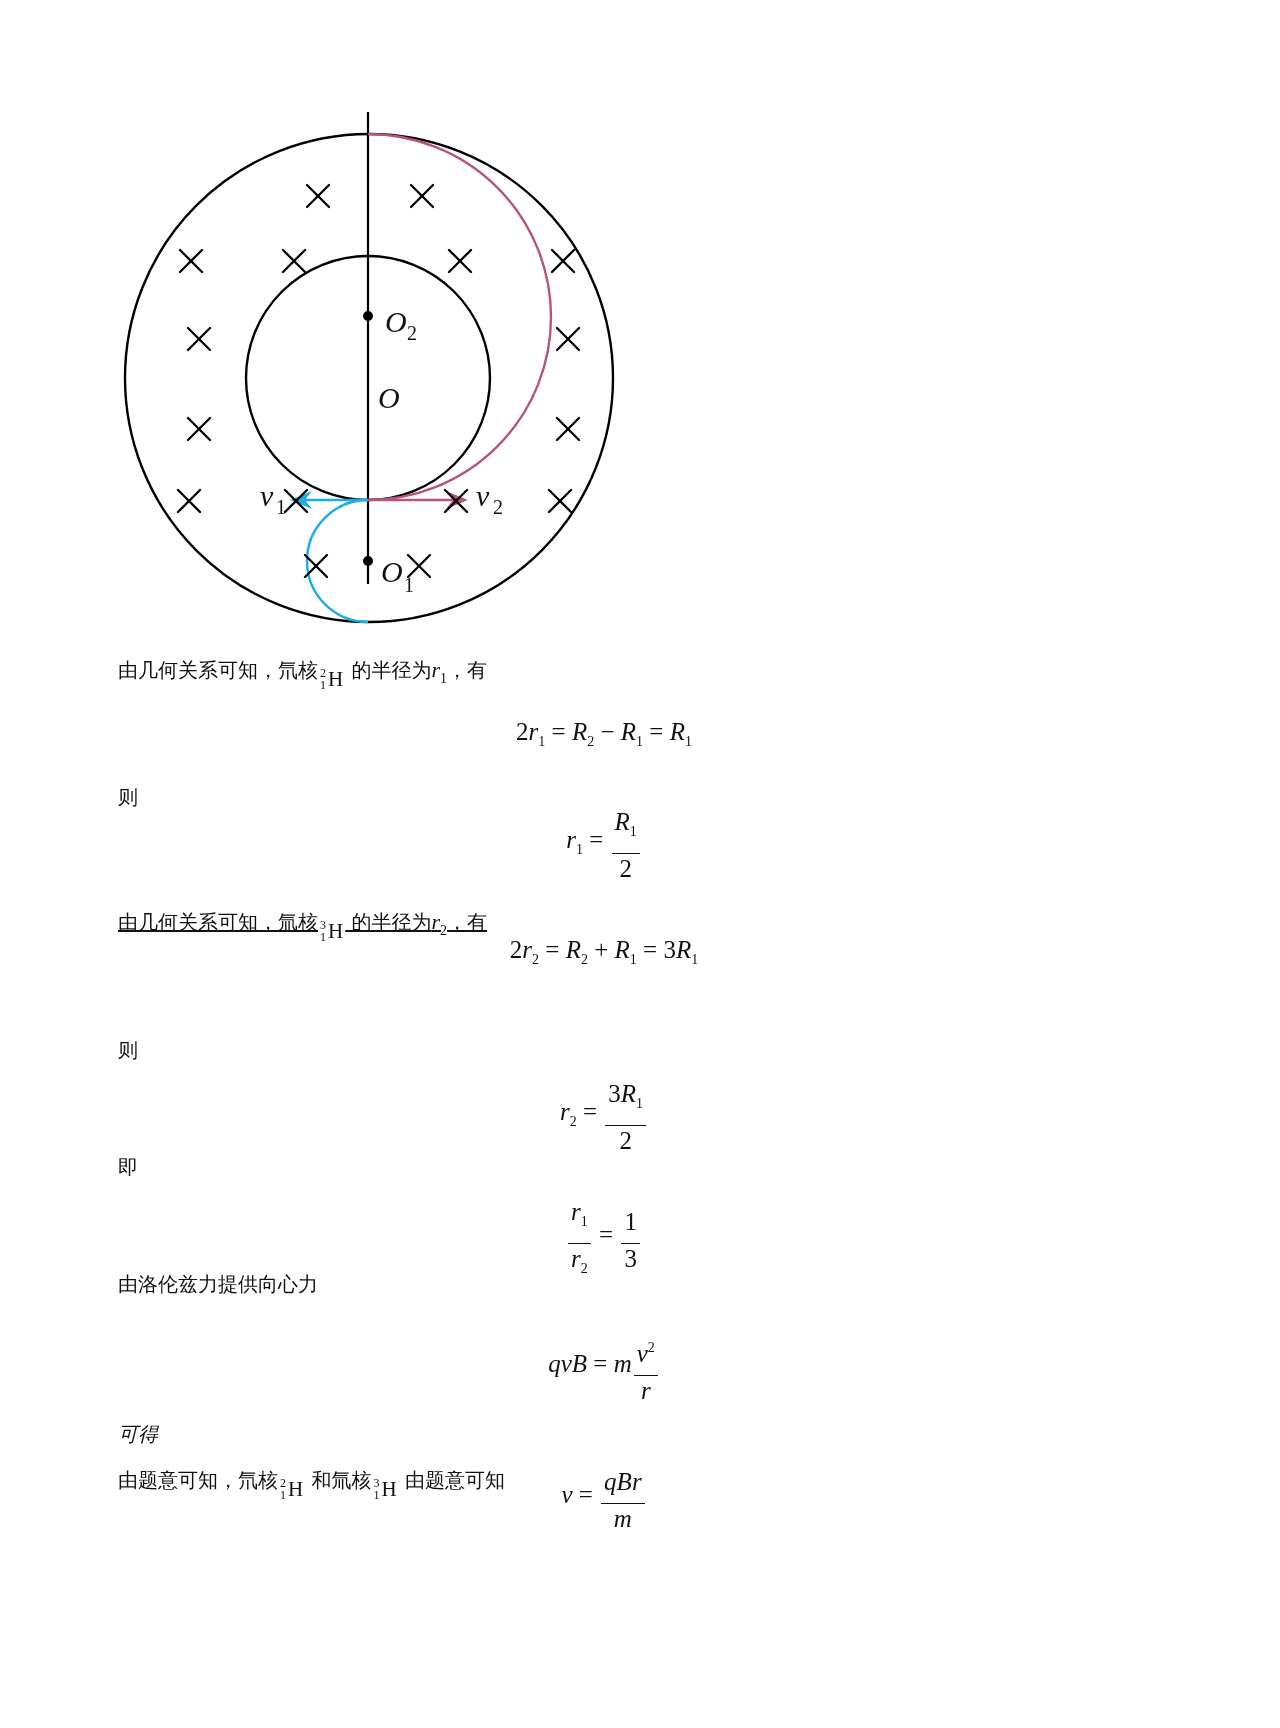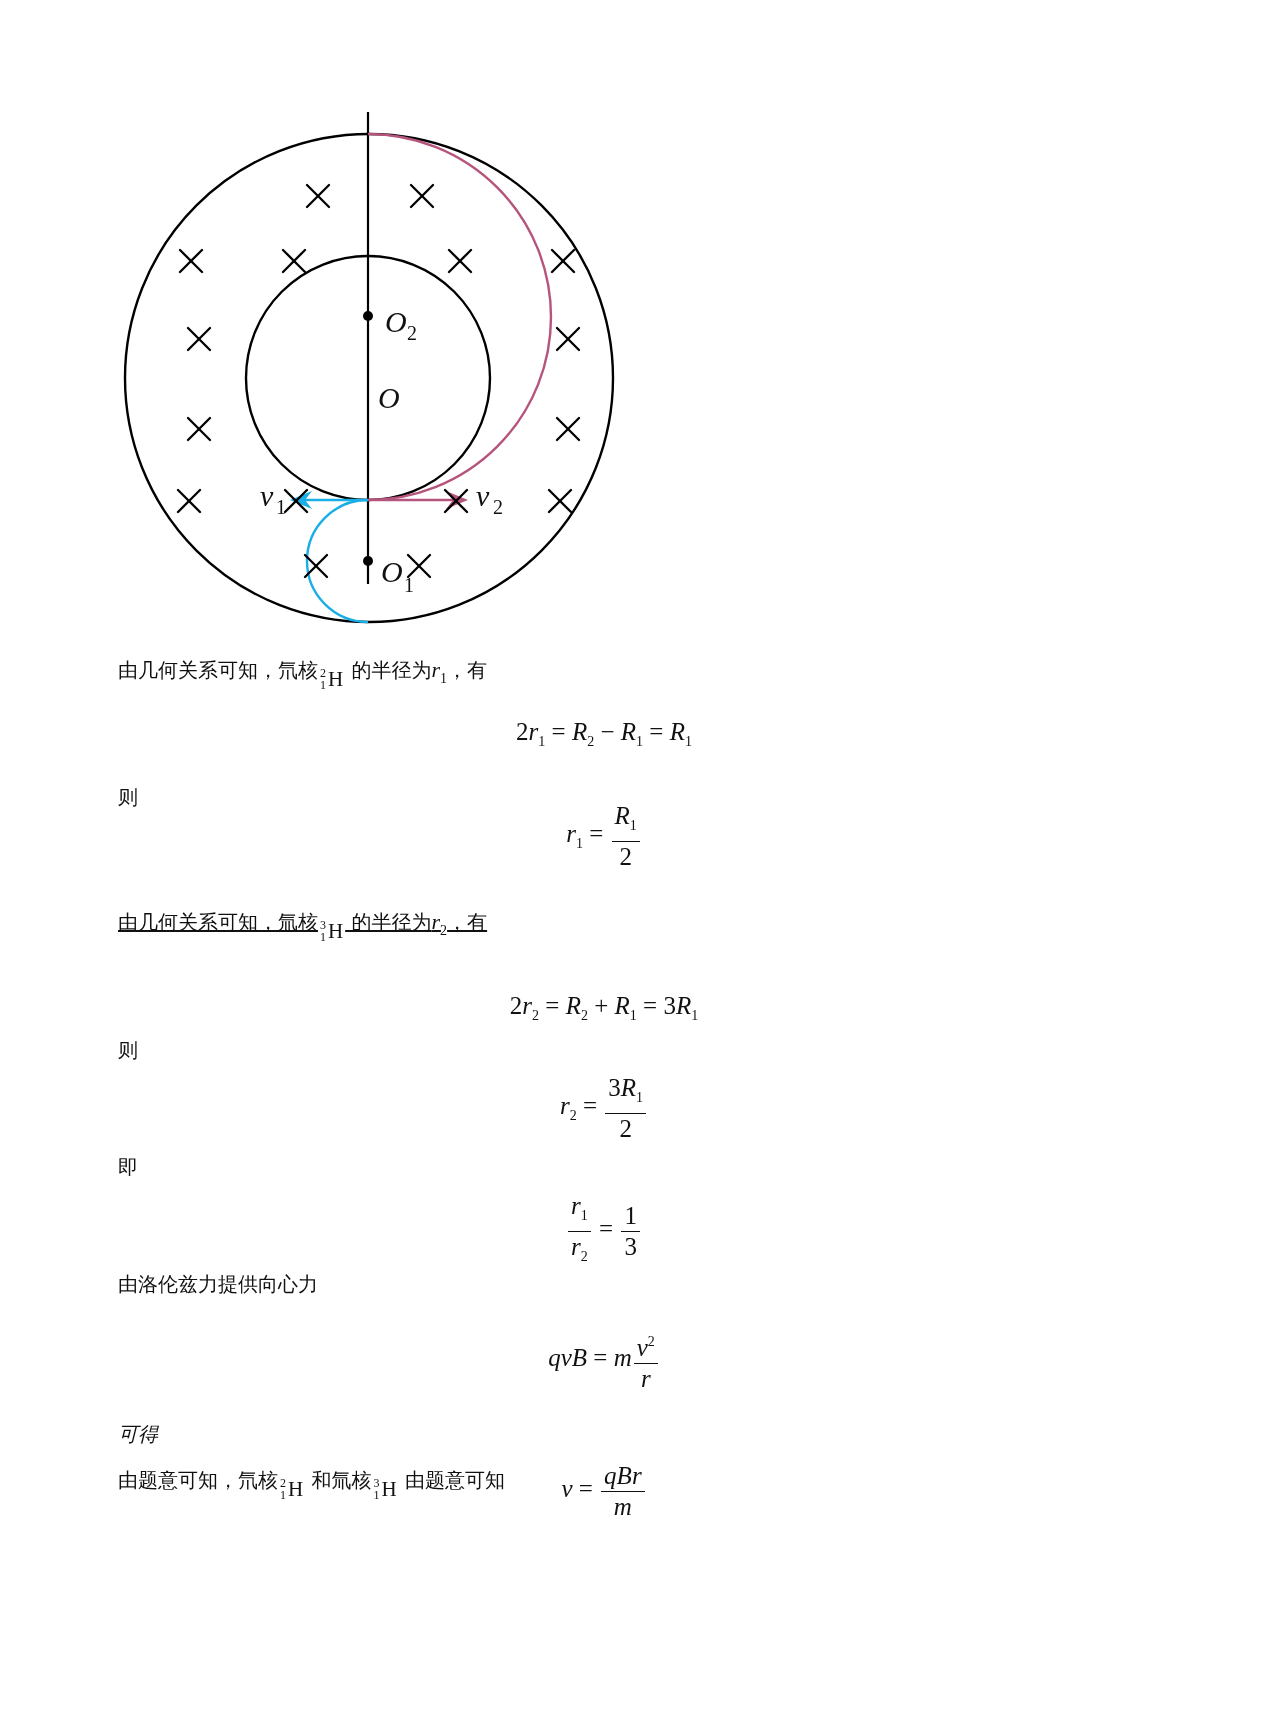--- a/index.html
+++ b/index.html
@@ -7,21 +7,21 @@
          font-family: "DejaVu Serif", "Liberation Serif", serif; color: #111; }
   .diagram { position: absolute; left: 0; top: 0; width: 700px; height: 640px; }
   .cn { position: absolute; left: 118px; font-size: 20px; line-height: 24px;
         font-family: "DejaVu Sans", sans-serif; white-space: nowrap; }
   .eq { position: absolute; left: 0; width: 1208px; text-align: center;
         font-family: "Liberation Serif", serif; font-size: 25px; white-space: nowrap; }
   .it { font-style: italic; }
   .sub { font-size: 14px; vertical-align: -6px; font-style: normal; }
   .sup { font-size: 14px; vertical-align: 10px; font-style: normal; }
   .frac { display: inline-flex; flex-direction: column; align-items: center; vertical-align: middle; margin: 0 2px; }
-  .frac .num { border-bottom: 1.5px solid #111; padding: 0 3px 1px; line-height: 28px; }
+  .frac .num { border-bottom: 1.5px solid #111; padding: 0 3px 1px; line-height: 40px; }
   .frac .den { padding: 1px 3px 0; line-height: 28px; }
   .nuc { display: inline-flex; align-items: center; font-family: "Liberation Serif", serif; margin: 0 2px; }
   .nuc .ms { display: inline-flex; flex-direction: column; font-size: 12px; line-height: 12px; margin-right: 2px; text-align: right; }
   .nuc .sym { font-size: 21px; }
   .var { font-family: "Liberation Serif", serif; font-style: italic; font-size: 22px; }
 </style>
 </head>
 <body>
 
 <svg class="diagram" viewBox="0 0 700 640" width="700" height="640">
@@ -150,21 +150,21 @@
 <div class="cn" style="top:910px;text-decoration:underline;">
   <span>由几何关系可知，氚核</span><span class="nuc">
       <span class="ms">
         <span>3</span>
         <span>1</span>
       </span>
       <span class="sym">H</span>
     </span><span> 的半径为</span><span class="var">r</span><span class="sub" style="font-family:'Liberation Serif',serif;">2</span><span>，有</span>
 </div>
 
-<div class="eq" style="top:992px;">
+<div class="eq" style="top:936px;">
   <span>2</span><span class="it">r</span><span class="sub">2</span><span> = </span><span class="it">R</span><span class="sub">2</span><span> + </span><span class="it">R</span><span class="sub">1</span><span> = 3</span><span class="it">R</span><span class="sub">1</span>
 </div>
 
 <div class="cn" style="top:1038px;">则</div>
 
 <div class="eq" style="top:1074px;">
   <span class="it">r</span><span class="sub">2</span><span> = </span><span class="frac">
       <span class="num"><span>3</span><span class="it">R</span><span class="sub">1</span></span>
       <span class="den">2</span>
     </span>

